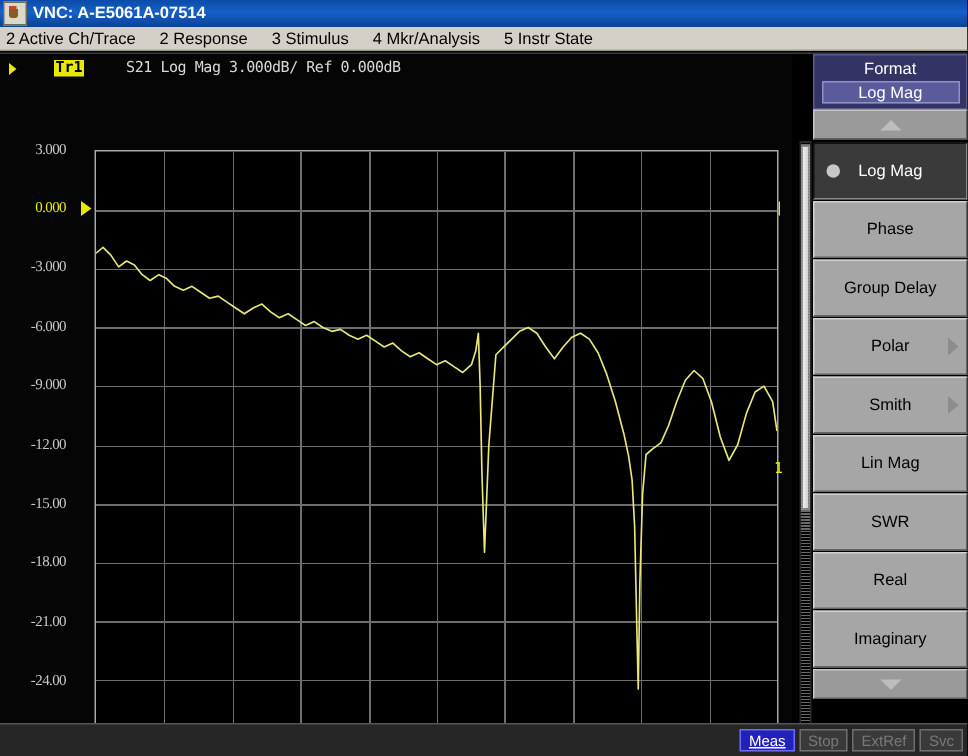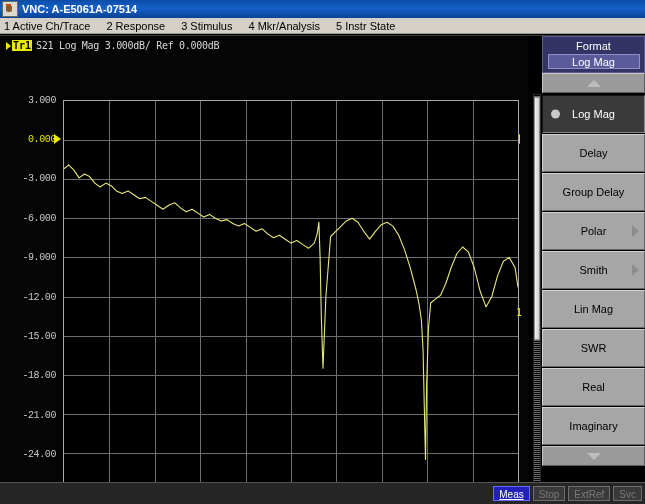--- a/index.html
+++ b/index.html
@@ -50,39 +50,39 @@
     position:absolute;left:0;top:35px;width:645px;height:447px;
     background:#000;border-top:1px solid #3a3a3a;box-sizing:border-box;
   }
 
   
   .graphwrap{
     position:absolute;left:0;top:0;width:528px;height:447px;background:#050505;
   }
   .trace-hdr{
     position:absolute;left:6px;top:3px;height:13px;
-    display:flex;align-items:center;white-space:nowrap;
+    display:flex;align-items:center;white-space:nowrap;gap:24px;
   }
   .hdr-arrow{
     width:0;height:0;border-top:4px solid transparent;border-bottom:4px solid transparent;
     border-left:5px solid #e8e800;margin-right:1px;
   }
   .hdr-badge{
     background:#e8e800;color:#000;font-size:10px;font-weight:bold;
     padding:0 1px;font-family:"DejaVu Sans Mono", monospace;line-height:11px;
   }
   .hdr-text{
     color:#d8d8d8;font-size:10px;margin-left:4px;
     font-family:"DejaVu Sans Mono", monospace;letter-spacing:-0.3px;
   }
 
   .ylabels{position:absolute;left:0;top:0;width:60px;height:447px;}
   .ylab{
-    position:absolute;right:4px;color:#c8c8c8;font-size:10px;
-    font-family:Liberation Mono, monospace;letter-spacing:-0.4px;
+    position:absolute;right:16px;color:#c8c8c8;font-size:10px;
+    font-family:Liberation Serif, serif;letter-spacing:-0.4px;
     transform:translateY(-50%);white-space:nowrap;
   }
   .ylab.ref{color:#e8e800;text-align:center;}
   .refmark-left{
     position:absolute;width:0;height:0;
     border-top:5px solid transparent;border-bottom:5px solid transparent;
     border-left:7px solid #e8e800;transform:translateY(-50%);
   }
   .refmark-right{
     position:absolute;width:0;height:0;
@@ -213,21 +213,21 @@
 <body>
 
 <div id="app">
 
   <div class="titlebar">
     <div class="tb-icon"></div>
     <div class="tb-title">VNC: A-E5061A-07514</div>
   </div>
 
   <div class="menubar">
-    <div class="menuitem">1 Active Ch/Trace</div>
+    <div class="menuitem">2 Active Ch/Trace</div>
     <div class="menuitem">2 Response</div>
     <div class="menuitem">3 Stimulus</div>
     <div class="menuitem">4 Mkr/Analysis</div>
     <div class="menuitem">5 Instr State</div>
   </div>
 
   <div class="instr">
 
     <div class="graphwrap">
 
@@ -308,21 +308,21 @@
         <div class="sk-arrowbtn">
           <div class="tri-up"></div>
         </div>
 
         <div class="sk-btn sel">
           <span class="sk-radio"></span>
           <span class="lbl">Log Mag</span>
         </div>
 
         <div class="sk-btn">
-          <span class="lbl">Delay</span>
+          <span class="lbl">Phase</span>
         </div>
 
         <div class="sk-btn">
           <span class="lbl">Group Delay</span>
         </div>
 
         <div class="sk-btn">
           <span class="lbl">Polar</span>
           <span class="sk-chev"></span>
         </div>

